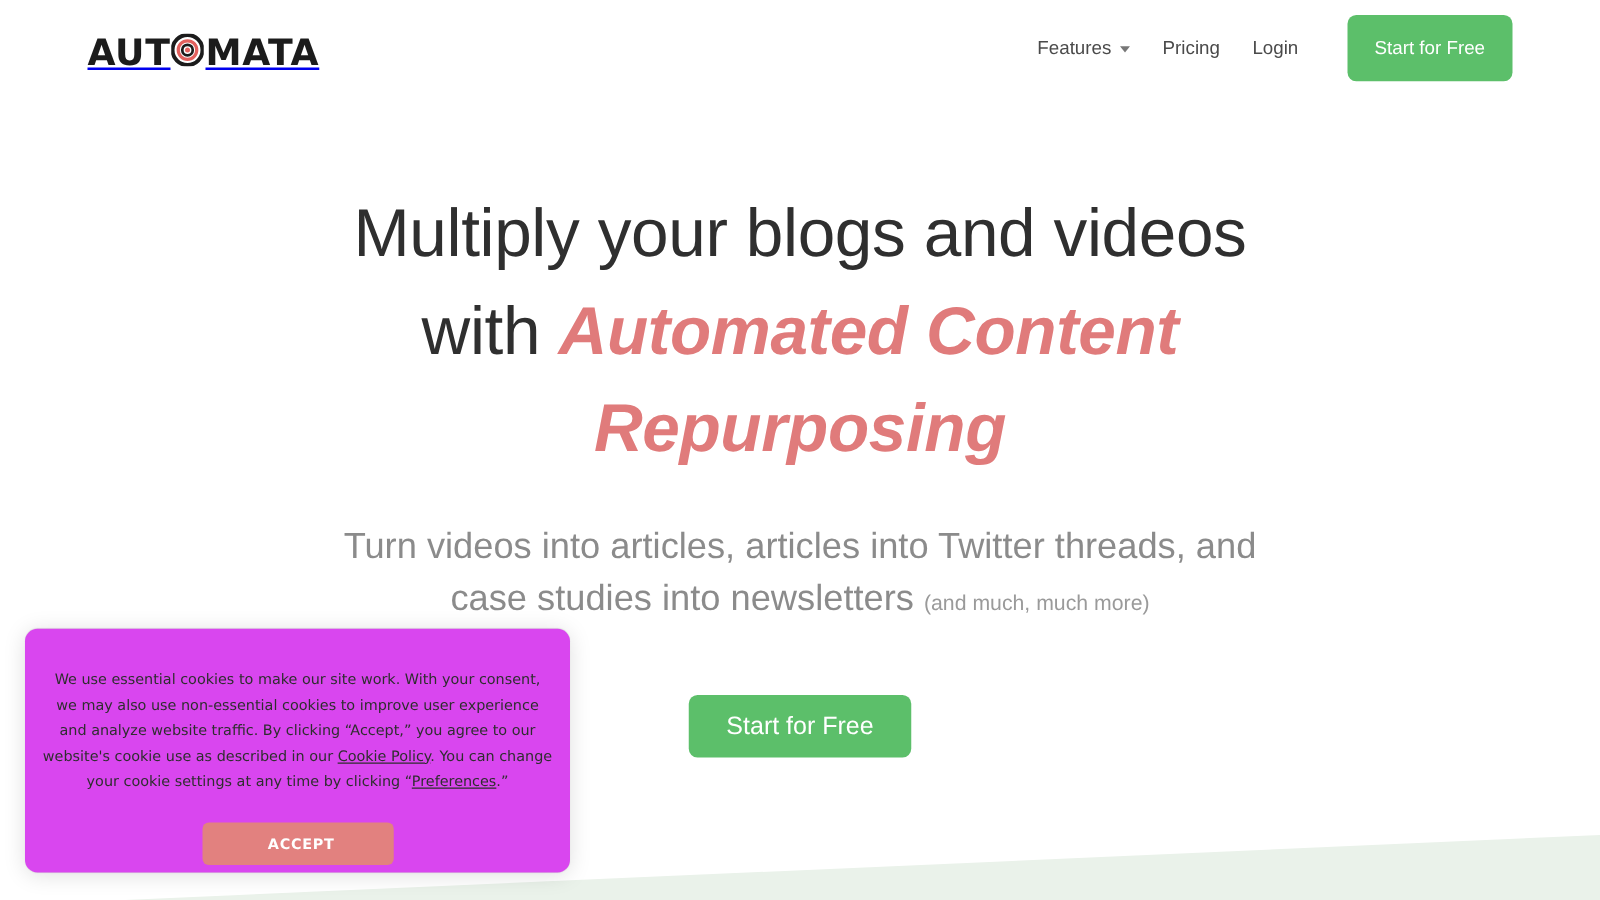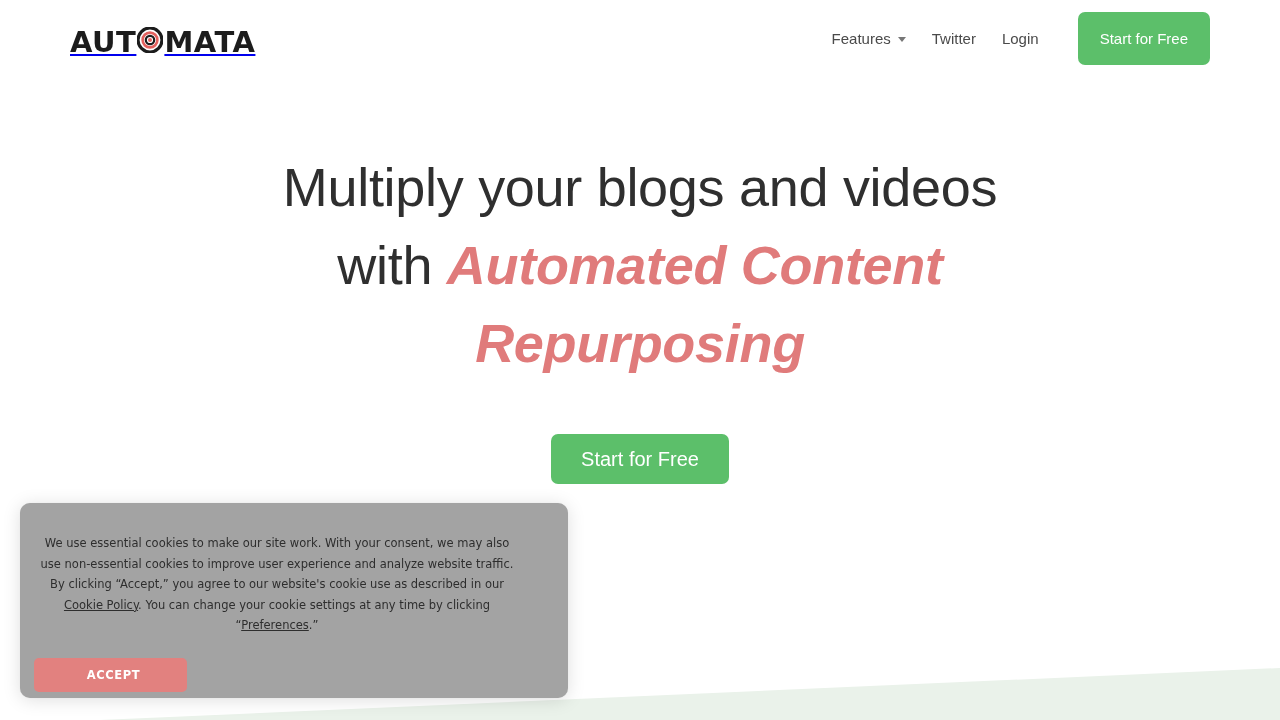--- a/index.html
+++ b/index.html
@@ -162,30 +162,30 @@
     font-size: 20px;
     height: 50px;
     padding: 0 30px;
   }
 
   
   .cookie-banner {
     position: absolute;
     left: 20px;
     top: 503px;
-    width: 548px;
+    width: 436px;
     height: 195px;
-    background: #a3a3a3;
+    background: #d946ef;
     border-radius: 10px;
     box-shadow: 0 2px 18px rgba(0,0,0,0.13), 0 0 1px rgba(0,0,0,0.10);
     z-index: 50;
     padding: 30px 14px 0 14px;
     display: flex;
     flex-direction: column;
-    align-items: flex-start;
+    align-items: center;
   }
   .cookie-text {
     font-family: "DejaVu Sans", sans-serif;
     font-size: 11.5px;
     line-height: 20.6px;
     color: #2e2e2e;
     text-align: center;
     max-width: 486px;
   }
   .cookie-text a {
@@ -234,39 +234,43 @@
   </a>
 
   <nav class="nav">
 
     <a class="nav-item" href="#">
       <span>Features</span>
       <span class="caret"></span>
     </a>
 
     <a class="nav-item" href="#">
-      <span>Twitter</span>
+      <span>Pricing</span>
     </a>
 
     <a class="nav-item" href="#">
       <span>Login</span>
     </a>
 
     <button class="btn btn-green">Start for Free</button>
   </nav>
 </header>
 
 <main class="hero">
 
   <h1 class="hero-title">
     <span>Multiply your blogs and videos</span>
     <br>
     <span>with </span><span class="accent">Automated Content Repurposing</span>
   </h1>
 
+  <p class="hero-sub">
+    <span>Turn videos into articles, articles into Twitter threads, and case studies into newsletters</span>
+    <span class="small-note">(and much, much more)</span>
+  </p>
 
   <div class="hero-cta-wrap">
     <button class="btn btn-hero">Start for Free</button>
   </div>
 </main>
 
 <section class="cookie-banner">
   <p class="cookie-text"><span>We use essential cookies to make our site work. With your consent, we may also use non-essential cookies to improve user experience and analyze website traffic. By clicking “Accept,” you agree to our website's cookie use as described in our </span><a href="#">Cookie Policy</a><span>. You can change your cookie settings at any time by clicking “</span><a href="#">Preferences</a><span>.”</span></p>
 
   <button class="btn btn-accept">ACCEPT</button>

